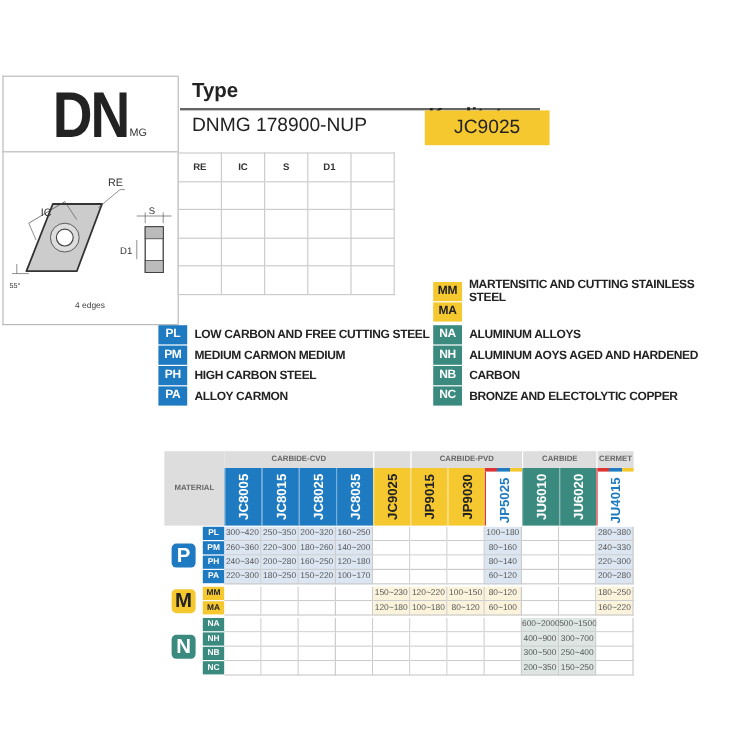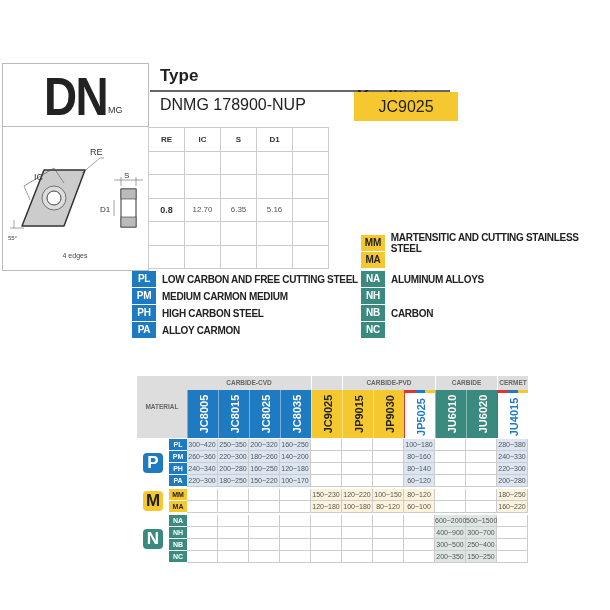--- a/index.html
+++ b/index.html
@@ -95,27 +95,20 @@
         <td></td>
       </tr>
   <tr>
         <td></td>
         <td></td>
         <td></td>
         <td></td>
         <td></td>
       </tr>
   <tr>
-        <td class="re">0.8</td>
-        <td>12.70</td>
-        <td>6.35</td>
-        <td>5.16</td>
-        <td></td>
-      </tr>
-  <tr>
         <td></td>
         <td></td>
         <td></td>
         <td></td>
         <td></td>
       </tr>
   <tr>
         <td></td>
         <td></td>
         <td></td>
@@ -148,27 +141,29 @@
   </div>
 <div class="leg" style="left:361px;top:252px;">
     <span class="code m">MA</span>
   </div>
 <div class="leg" style="left:361px;top:271px;">
     <span class="code n">NA</span>
     <span>ALUMINUM ALLOYS</span>
   </div>
 <div class="leg" style="left:361px;top:288px;">
     <span class="code n">NH</span>
+    <span>ALUMINUM AOYS AGED AND HARDENED</span>
   </div>
 <div class="leg" style="left:361px;top:305px;">
     <span class="code n">NB</span>
     <span>CARBON</span>
   </div>
 <div class="leg" style="left:361px;top:322px;">
     <span class="code n">NC</span>
+    <span>BRONZE AND ELECTOLYTIC COPPER</span>
   </div>
 
 <div id="grade-table" class="abs" style="left:137px;top:376px;width:346px;height:172px;">
     <div class="cell" style="left: 0px; top: 0px; width: 50px; height: 62px; background: rgb(221, 221, 221); line-height: 62px; font-weight: bold; font-size: 6.5px; color: rgb(102, 102, 102);">MATERIAL</div>
     <div class="cell" style="left: 50px; top: 0px; width: 124px; height: 14px; background: rgb(221, 221, 221); line-height: 14px; font-weight: bold; font-size: 6.5px; color: rgb(102, 102, 102); border-left: none;">CARBIDE-CVD</div>
     <div class="cell" style="left: 174px; top: 0px; width: 31px; height: 14px; background: rgb(221, 221, 221); line-height: 14px; font-weight: bold; font-size: 6.5px; color: rgb(102, 102, 102); border-left: 1px solid rgb(255, 255, 255);"></div>
     <div class="cell" style="left: 205px; top: 0px; width: 93px; height: 14px; background: rgb(221, 221, 221); line-height: 14px; font-weight: bold; font-size: 6.5px; color: rgb(102, 102, 102); border-left: 1px solid rgb(255, 255, 255);">CARBIDE-PVD</div>
     <div class="cell" style="left: 298px; top: 0px; width: 62px; height: 14px; background: rgb(221, 221, 221); line-height: 14px; font-weight: bold; font-size: 6.5px; color: rgb(102, 102, 102); border-left: 1px solid rgb(255, 255, 255);">CARBIDE</div>
     <div class="cell" style="left: 360px; top: 0px; width: 31px; height: 14px; background: rgb(221, 221, 221); line-height: 14px; font-weight: bold; font-size: 6.5px; color: rgb(102, 102, 102); border-left: 1px solid rgb(255, 255, 255);">CERMET</div>
     <div class="cell" style="left: 50px; top: 14px; width: 31px; height: 48px; background: rgb(31, 123, 193); border-left: 1px solid rgba(255, 255, 255, 0.4);">

